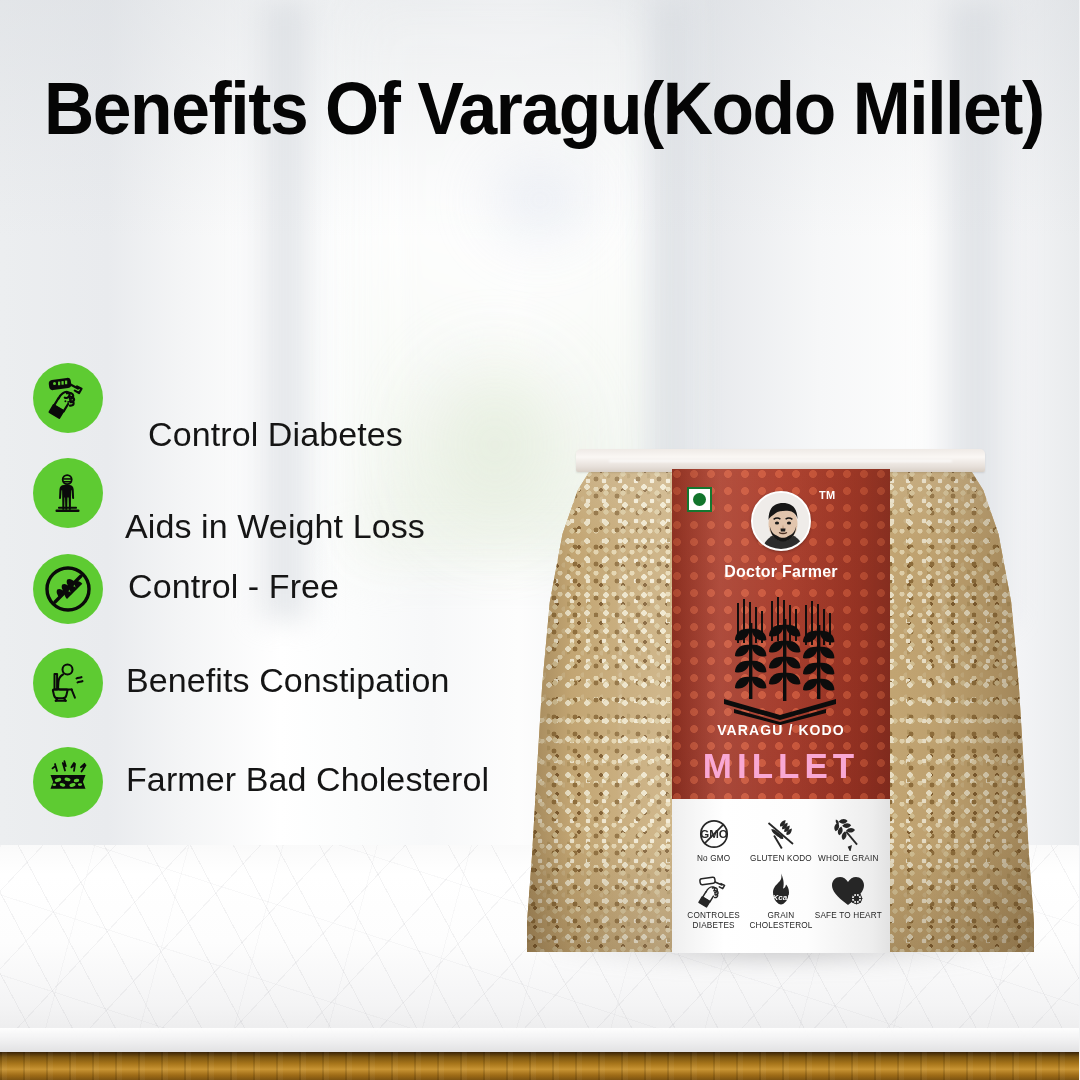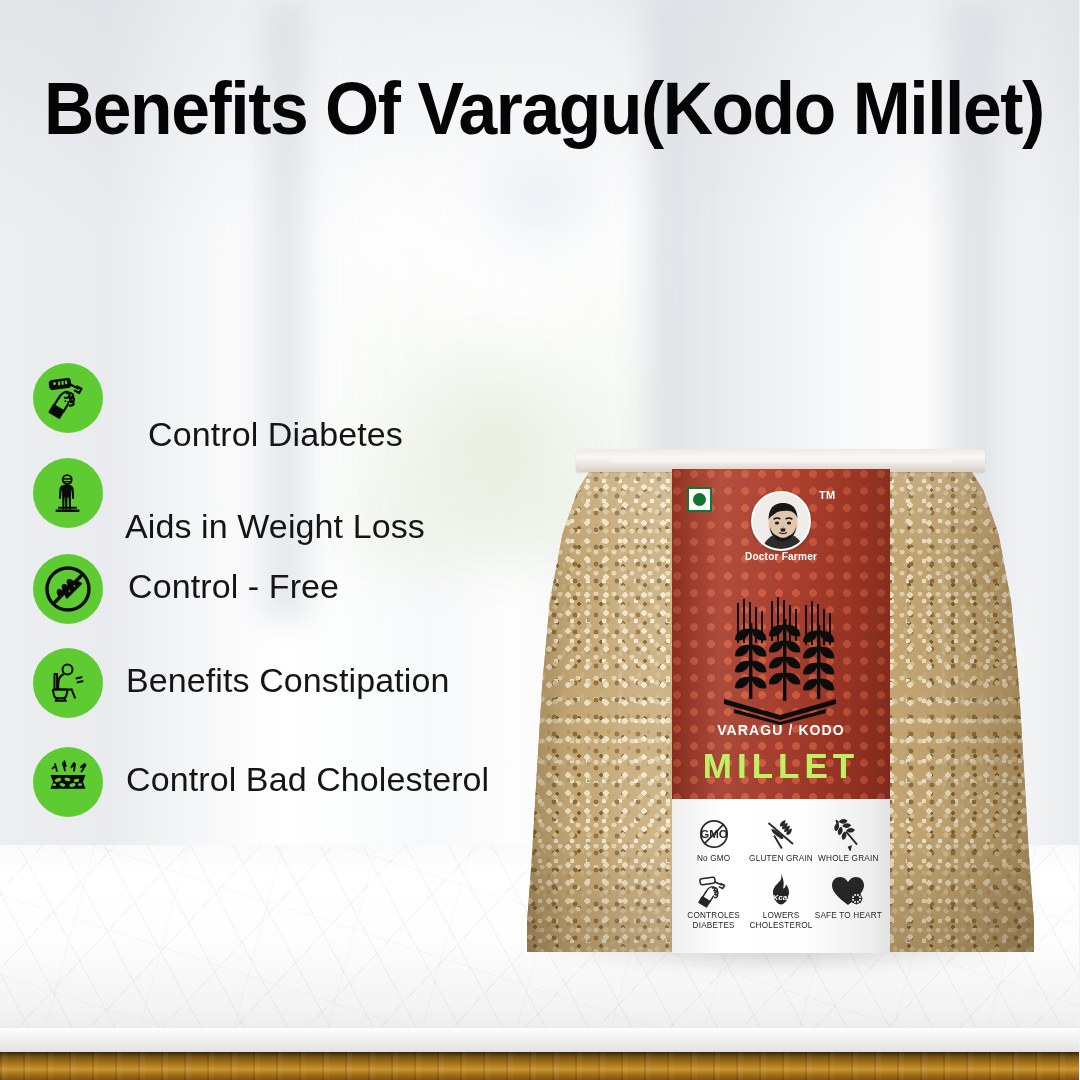--- a/index.html
+++ b/index.html
@@ -203,32 +203,32 @@
     position:relative; width:60px; height:60px; border-radius:50%;
     background:#f2efec; border:2px solid #fff; overflow:hidden;
     box-shadow:0 1px 3px rgba(0,0,0,.3);
   }
   .brand-photo svg{ display:block; }
   .brand-tm{
     position:absolute; left:calc(50% + 38px); top:20px;
     color:#fff; font-size:11px; font-weight:bold; letter-spacing:.3px;
   }
   .brand-name{
-    margin-top:0; color:#fff; font-size:10px; font-weight:bold; letter-spacing:.25px;
+    margin-top:12px; color:#fff; font-size:16px; font-weight:bold; letter-spacing:.25px;
   }
 
   .wheat-logo{ position:absolute; left:50%; top:128px; transform:translateX(-50%); }
 
   .prod-sub{
     position:absolute; left:0; top:253px; width:100%; text-align:center;
     color:#fff; font-size:14px; letter-spacing:1.1px; font-weight:700;
   }
   .prod-name{
     position:absolute; left:0; top:277px; width:100%; text-align:center;
-    color:#bef264; font-size:35px; font-weight:bold; letter-spacing:5px;
+    color:#f9a8d4; font-size:35px; font-weight:bold; letter-spacing:5px;
   }
 
   .badges{
     position:absolute; left:8px; top:342px; width:202px;
     display:grid; grid-template-columns:repeat(3,1fr); row-gap:4px;
   }
   .badge{ display:flex; flex-direction:column; align-items:center; }
   .badge-ico{ height:40px; display:flex; align-items:flex-end; justify-content:center; }
   .badge-txt{
     margin-top:3px; text-align:center; font-size:8.2px; color:#262626;
@@ -363,21 +363,21 @@
             <ellipse cx="32.5" cy="20.5" rx="2.8" ry="1.7" transform="rotate(-10 32.5 20.5)"></ellipse>
             <ellipse cx="18.5" cy="24.8" rx="2.9" ry="1.7" transform="rotate(14 18.5 24.8)"></ellipse>
             <ellipse cx="28.5" cy="25" rx="3.1" ry="1.8" transform="rotate(-14 28.5 25)"></ellipse>
             <ellipse cx="36" cy="24.6" rx="2.2" ry="1.4"></ellipse>
             <ellipse cx="10.3" cy="24.8" rx="1.9" ry="1.3"></ellipse>
           </g>
         </svg>
       </div>
     </div>
     <div style="position:absolute;top:782px;">
-      <span class="blabel" style="position:absolute;left:126px;top:-22px;">Control Bad Cholesterol</span>
+      <span class="blabel" style="position:absolute;left:126px;top:-22px;">Farmer Bad Cholesterol</span>
     </div>
   </div>
 
   <div class="pack-shadow"></div>
 
   <div class="pack">
 
     <div class="pack-body">
       <div class="grain"></div>
       <div class="grain-shade"></div>
@@ -502,21 +502,21 @@
                 <path d="M26.7 8.6 c-4 1 -6 4 -5.4 6.4 c2.8 .6 5.6 -2.2 5.4 -6.4 Z"></path>
                 <path d="M28.8 11.4 c-4 1 -6 4 -5.4 6.4 c2.8 .6 5.6 -2.2 5.4 -6.4 Z"></path>
                 <path d="M13.8 16.5 c1 4 4 6 6.4 5.4 c.6 -2.8 -2.2 -5.6 -6.4 -5.4 Z"></path>
                 <path d="M11 14.4 c1 4 4 6 6.4 5.4 c.6 -2.8 -2.2 -5.6 -6.4 -5.4 Z"></path>
                 <path d="M8.2 12.3 c1 4 4 6 6.4 5.4 c.6 -2.8 -2.2 -5.6 -6.4 -5.4 Z"></path>
                 <rect x="14" y="17.5" width="1.9" height="15" transform="rotate(-31 15 25)"></rect>
               </g>
               <line x1="5.5" y1="6" x2="30" y2="27" stroke="#262626" stroke-width="1.8"></line>
             </svg>
           </div>
-          <div class="badge-txt">GLUTEN GRAIN</div>
+          <div class="badge-txt">GLUTEN KODO</div>
         </div>
 
         <div class="badge">
           <div class="badge-ico">
             <svg width="36" height="34" viewBox="0 0 36 34">
               <g fill="#262626" transform="rotate(-40 18 17)">
                 <rect x="17.2" y="14" width="1.8" height="17"></rect>
                 <path d="M17.6 13 c-4.4 -.6 -7.4 2 -7.2 5.4 c3.6 1 7.2 -1.4 7.2 -5.4 Z"></path>
                 <path d="M18.8 13 c4.4 -.6 7.4 2 7.2 5.4 c-3.6 1 -7.2 -1.4 -7.2 -5.4 Z"></path>
                 <path d="M17.6 7 c-4.4 -.6 -7.4 2 -7.2 5.4 c3.6 1 7.2 -1.4 7.2 -5.4 Z"></path>
@@ -548,21 +548,21 @@
           <div class="badge-txt">CONTROLES DIABETES</div>
         </div>
 
         <div class="badge">
           <div class="badge-ico" style="position:relative;font-style:italic;">
             <svg width="32" height="36" viewBox="0 0 32 36">
               <path d="M16 1.5 c1.6 5.5 -1.2 7.6 -3.4 9.9 c-2.4 2.5 -4.6 4.8 -4.6 9.2 c0 7.2 5 12 8 12 c3 0 8 -4.8 8 -12 c0 -4 -1.6 -6.4 -3 -8 c-.4 2.6 -1.8 4 -3 4 c1.8 -5.6 -.2 -11.5 -2 -15.1 Z" fill="#262626"></path>
               <text x="16" y="28" font-family="Liberation Sans, sans-serif" font-size="8" font-weight="bold" fill="#fff" text-anchor="middle">Kcal</text>
             </svg>
           </div>
-          <div class="badge-txt">LOWERS CHOLESTEROL</div>
+          <div class="badge-txt">GRAIN CHOLESTEROL</div>
         </div>
 
         <div class="badge">
           <div class="badge-ico">
             <svg width="36" height="34" viewBox="0 0 36 34">
               <path d="M18 31 C6 22 2 16.5 2 11.2 C2 6.4 5.8 3 10 3 c3.2 0 6.2 1.9 8 5 c1.8 -3.1 4.8 -5 8 -5 c4.2 0 8 3.4 8 8.2 C34 16.5 30 22 18 31 Z" fill="#262626"></path>
               <circle cx="26.5" cy="24.5" r="5.6" fill="#262626"></circle>
               <circle cx="26.5" cy="24.5" r="4.6" fill="#fff"></circle>
               <g stroke="#262626" stroke-width="1.2">
                 <circle cx="26.5" cy="24.5" r="2.1" fill="#262626"></circle>

